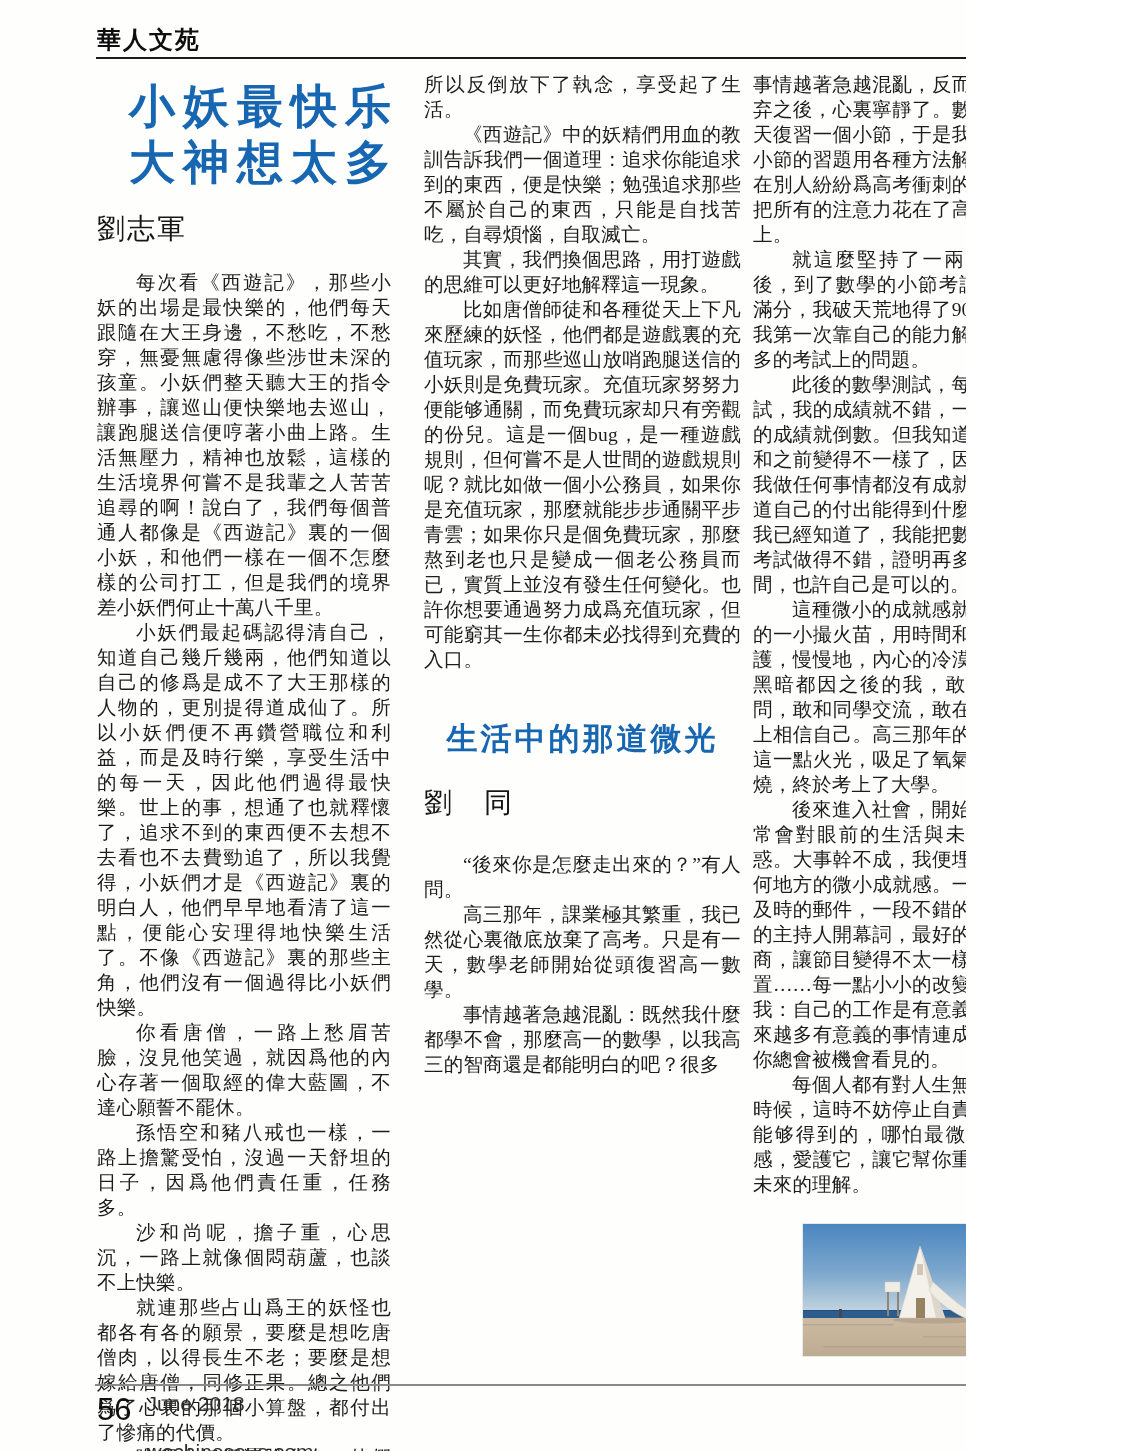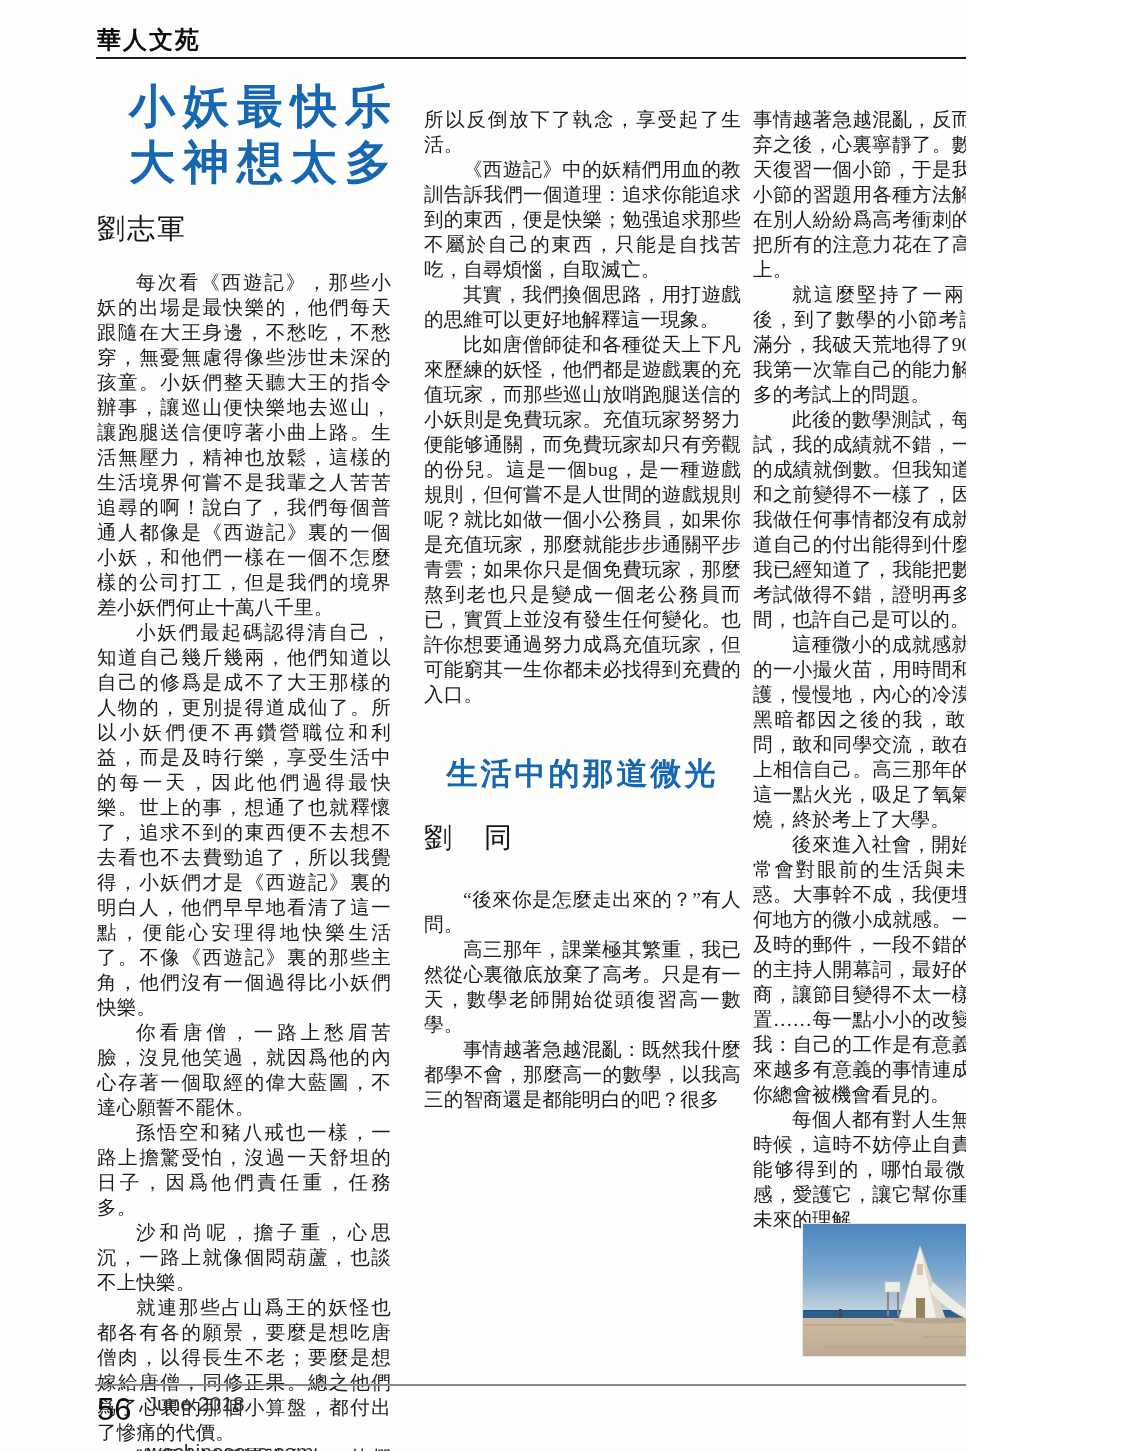--- a/index.html
+++ b/index.html
@@ -35,21 +35,21 @@
   .a1-author { margin:20px 0 0; }
   .a1-flow { margin-top:22px; }
 
   .para {
     margin:0; font-size:19.5px; line-height:25px;
     letter-spacing:0.2px;
     text-align:justify; text-justify:inter-character;
     color:#1c1c1c;
   }
   .pi { text-indent:2em; }
-  .pc { text-indent:0;margin-top:35px; }
+  .pc { text-indent:0; }
 
   .a2-title {
     margin-top:46px; text-align:center;
     font-family:"Liberation Sans", sans-serif;
     font-weight:700; font-size:31px; letter-spacing:3px; color:#1766b2;
   }
   .a2-author { margin:24px 0 0; }
   .a2-flow { margin-top:30px; }
 
   figure.photo {

